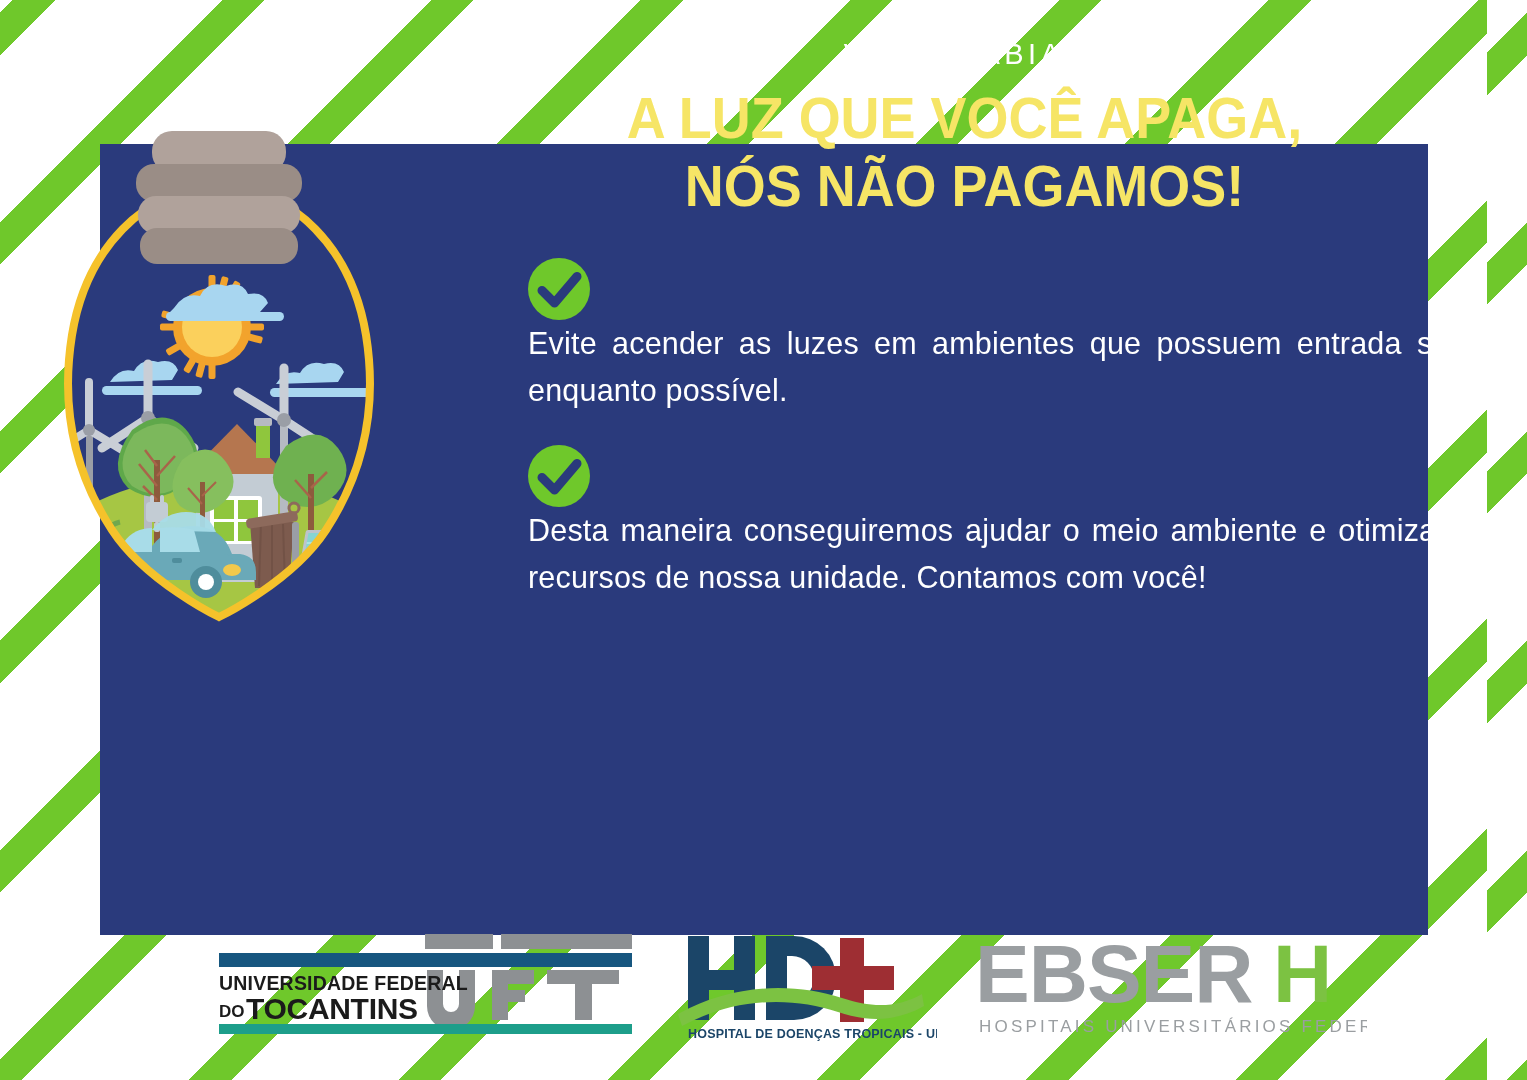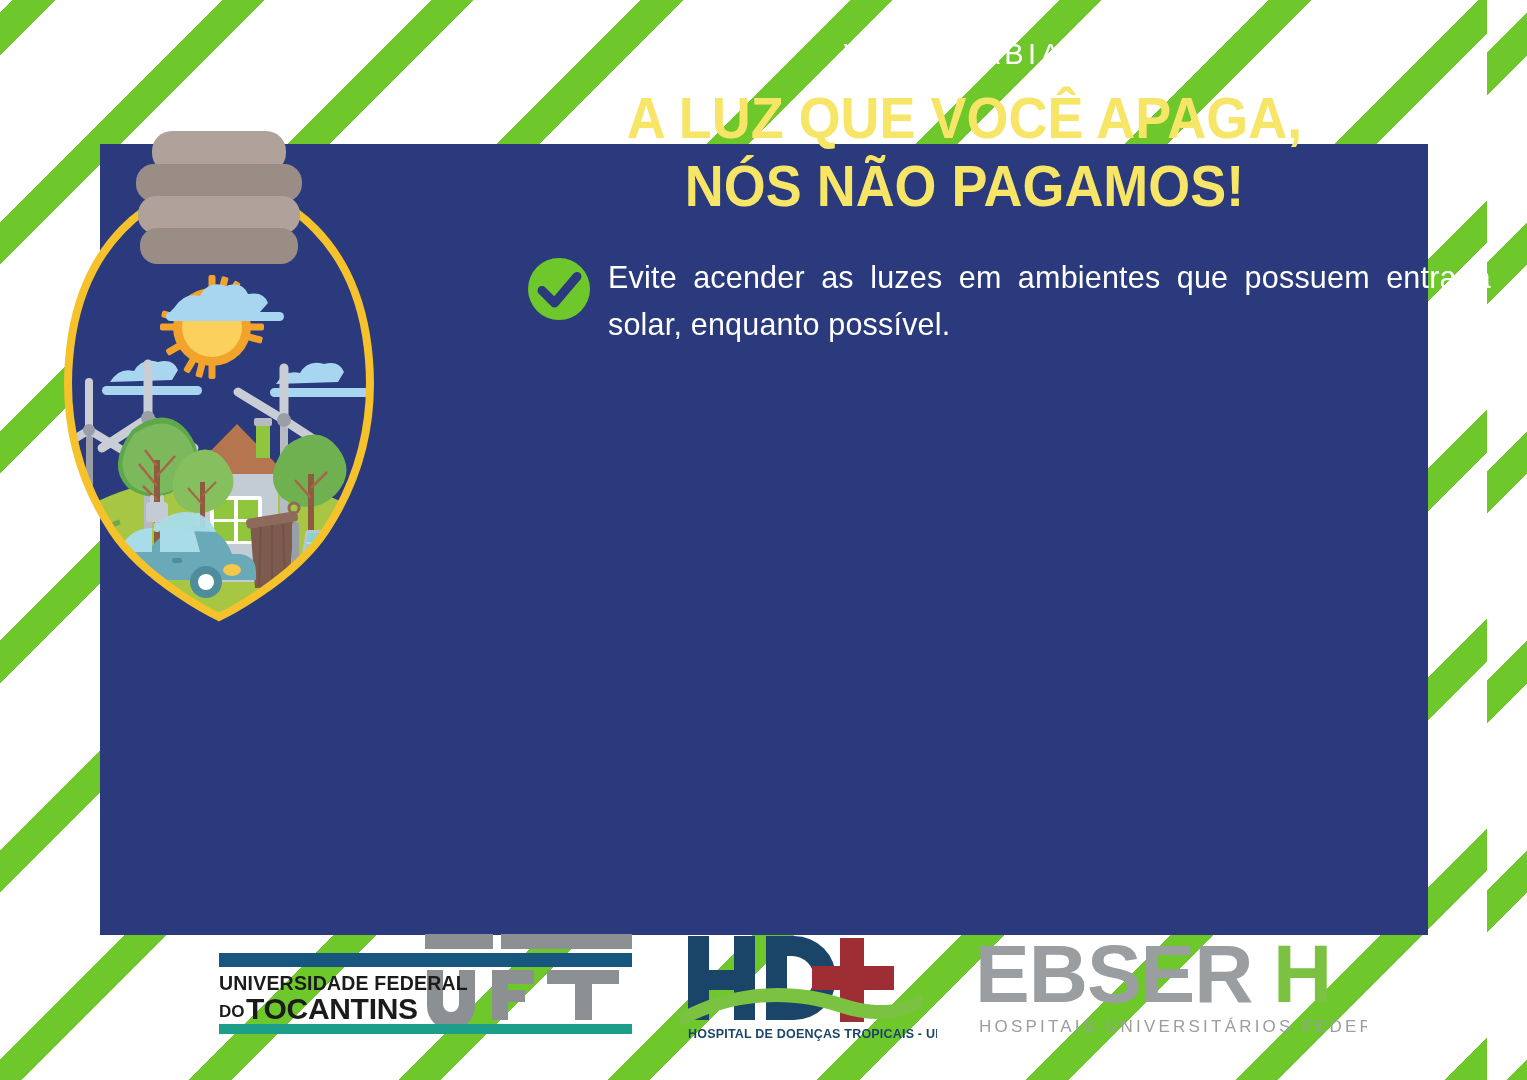--- a/index.html
+++ b/index.html
@@ -54,20 +54,21 @@
   }
   .headline .hl-line{display:block;white-space:nowrap;}
 
   
   .bullets{
     position:absolute;left:98px;top:254px;right:36px;
   }
   .bullet{
     display:flex;align-items:flex-start;
     margin-bottom:26px;
+    flex-direction:column;
   }
   .check{
     flex:0 0 auto;width:62px;height:62px;margin-right:18px;margin-top:4px;
   }
   .btext{
     flex:1 1 auto;
     color:#ffffff;
     font-size:30.5px;
     line-height:1.55;
     text-align:justify;
@@ -316,20 +317,29 @@
         <span class="check">
           <svg viewBox="0 0 62 62" width="62" height="62" xmlns="http://www.w3.org/2000/svg">
             <circle cx="31" cy="31" r="31" fill="#6fc82b"></circle>
             <path d="M14 32.5 L26.5 45 L49 18.5" fill="none" stroke="#2a3a7c" stroke-width="9" stroke-linecap="round" stroke-linejoin="round"></path>
           </svg>
         </span>
         <span class="btext">Evite acender as luzes em ambientes que possuem entrada solar, enquanto possível.</span>
       </div>
 
 
+      <div class="bullet">
+        <span class="check">
+          <svg viewBox="0 0 62 62" width="62" height="62" xmlns="http://www.w3.org/2000/svg">
+            <circle cx="31" cy="31" r="31" fill="#6fc82b"></circle>
+            <path d="M14 32.5 L26.5 45 L49 18.5" fill="none" stroke="#2a3a7c" stroke-width="9" stroke-linecap="round" stroke-linejoin="round"></path>
+          </svg>
+        </span>
+        <span class="btext">Desta maneira conseguiremos ajudar o meio ambiente e otimizar os recursos de nossa unidade. Contamos com você!</span>
+      </div>
 
     </div>
   </div>
 
   <div class="footer">
 
     <div class="logo-uft">
       <svg viewBox="0 0 425 104" width="425" height="104" xmlns="http://www.w3.org/2000/svg">
 
         <rect x="218" y="0" width="68" height="15" fill="#8d9093"></rect>

